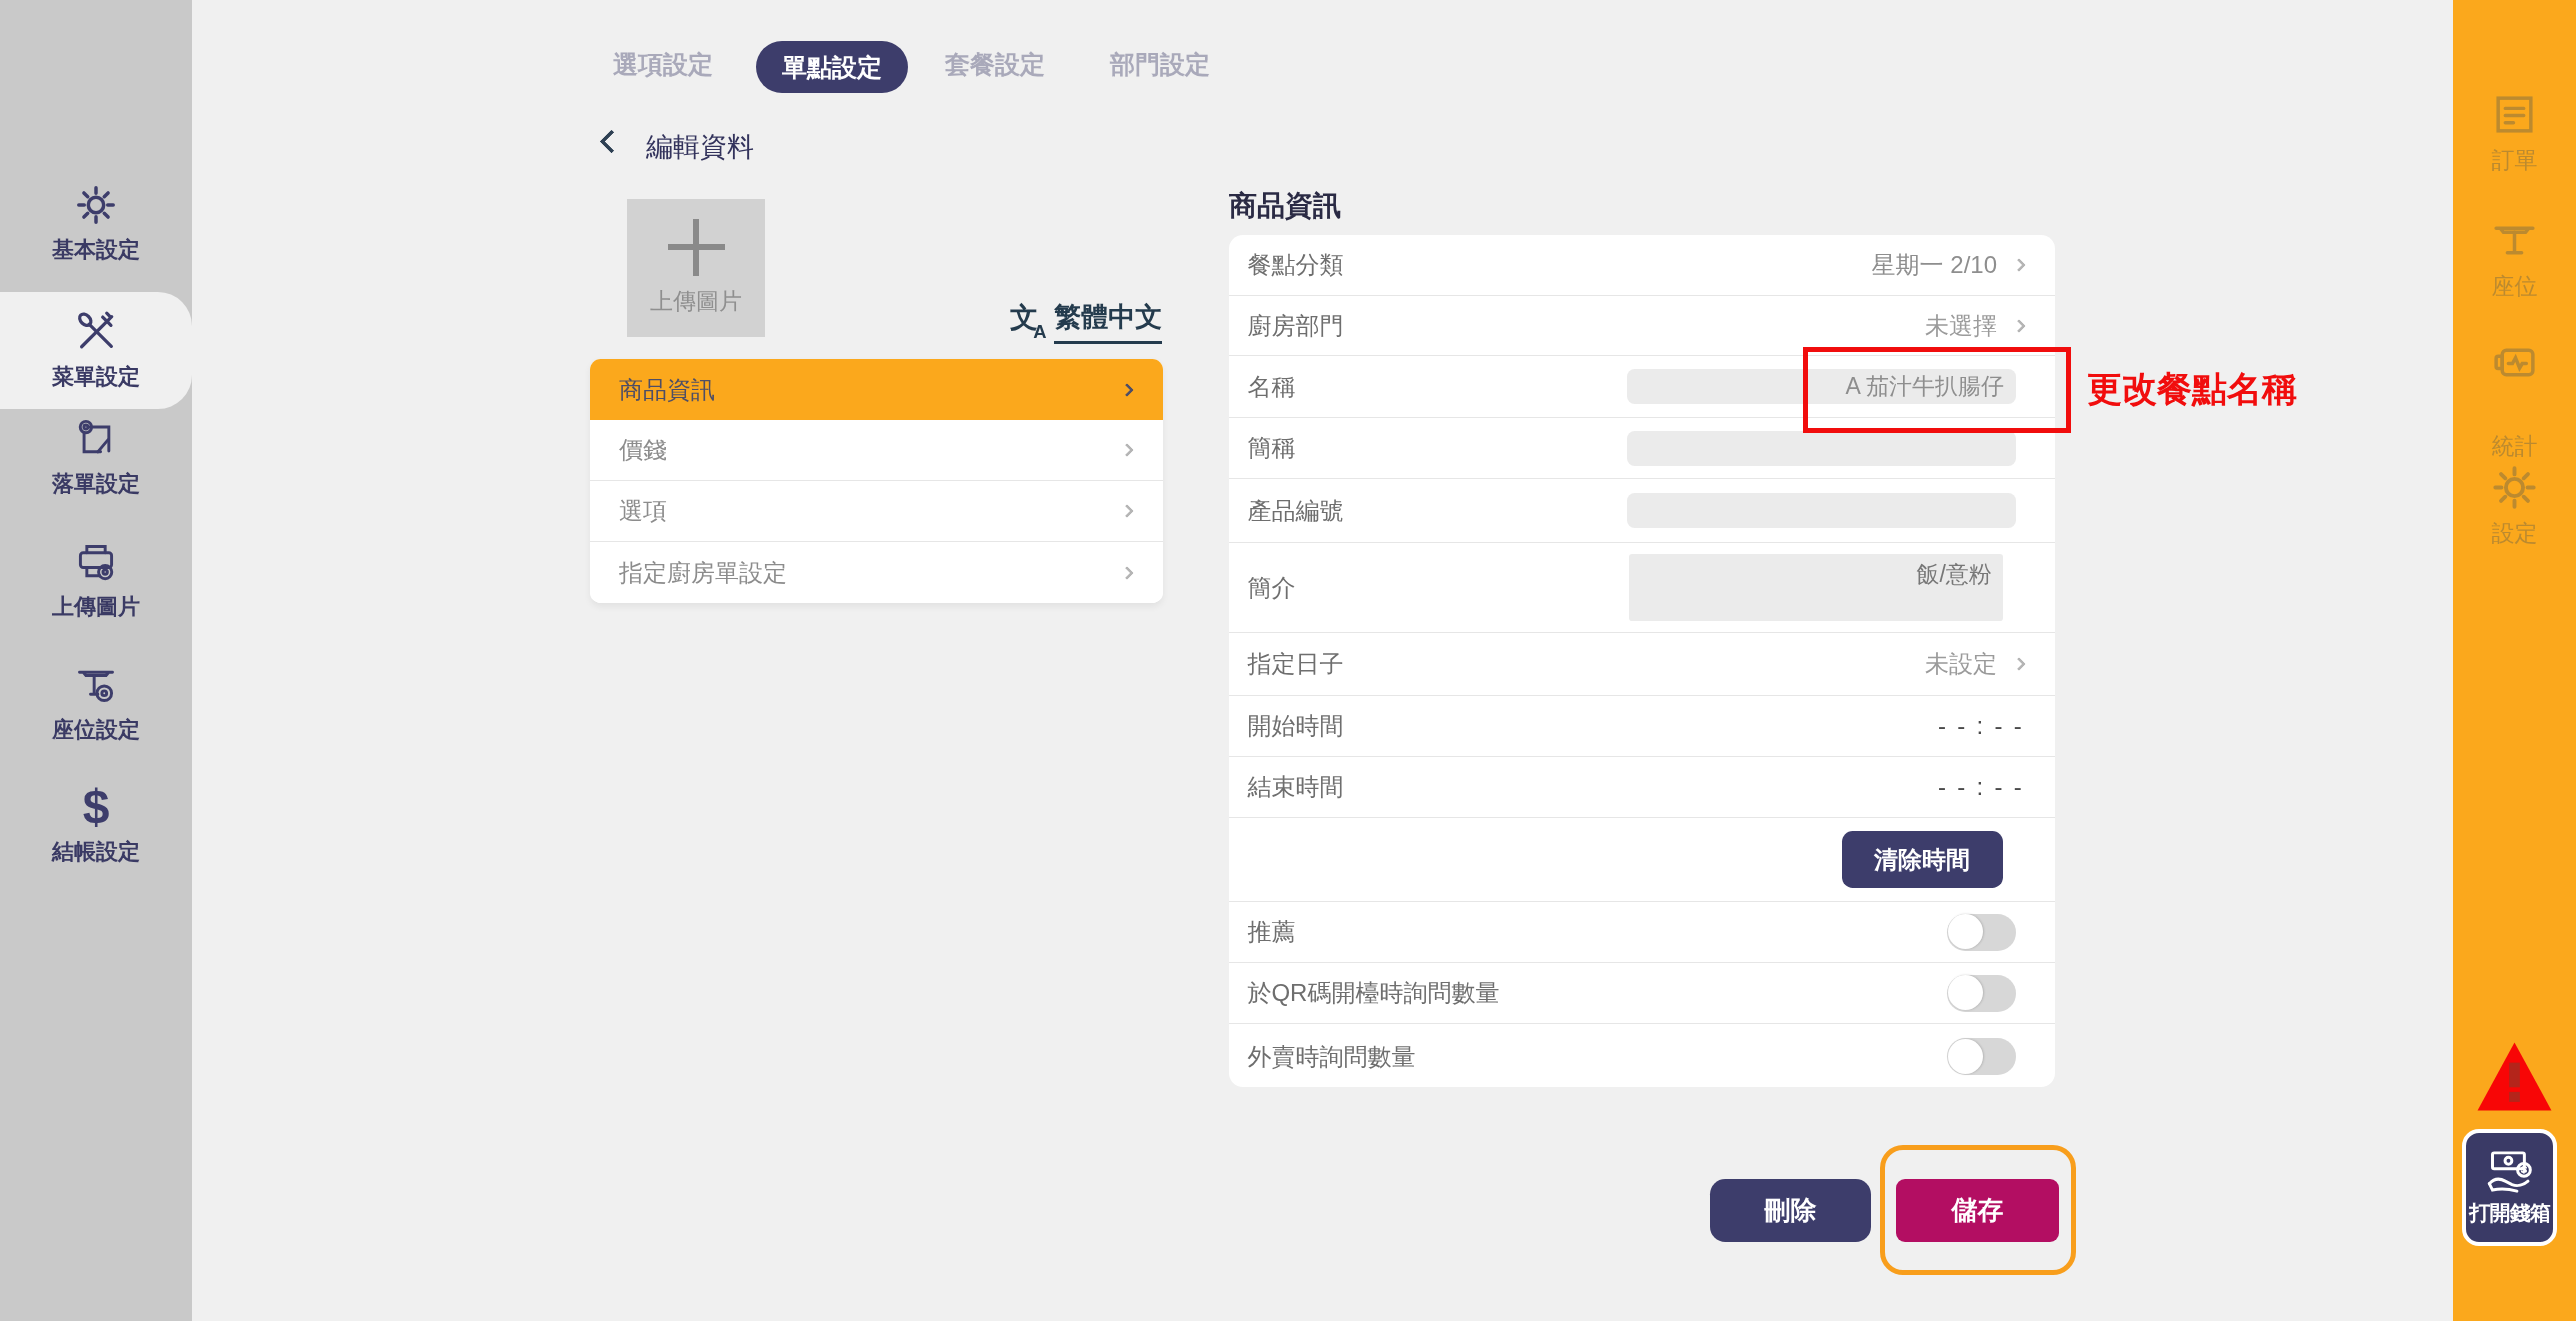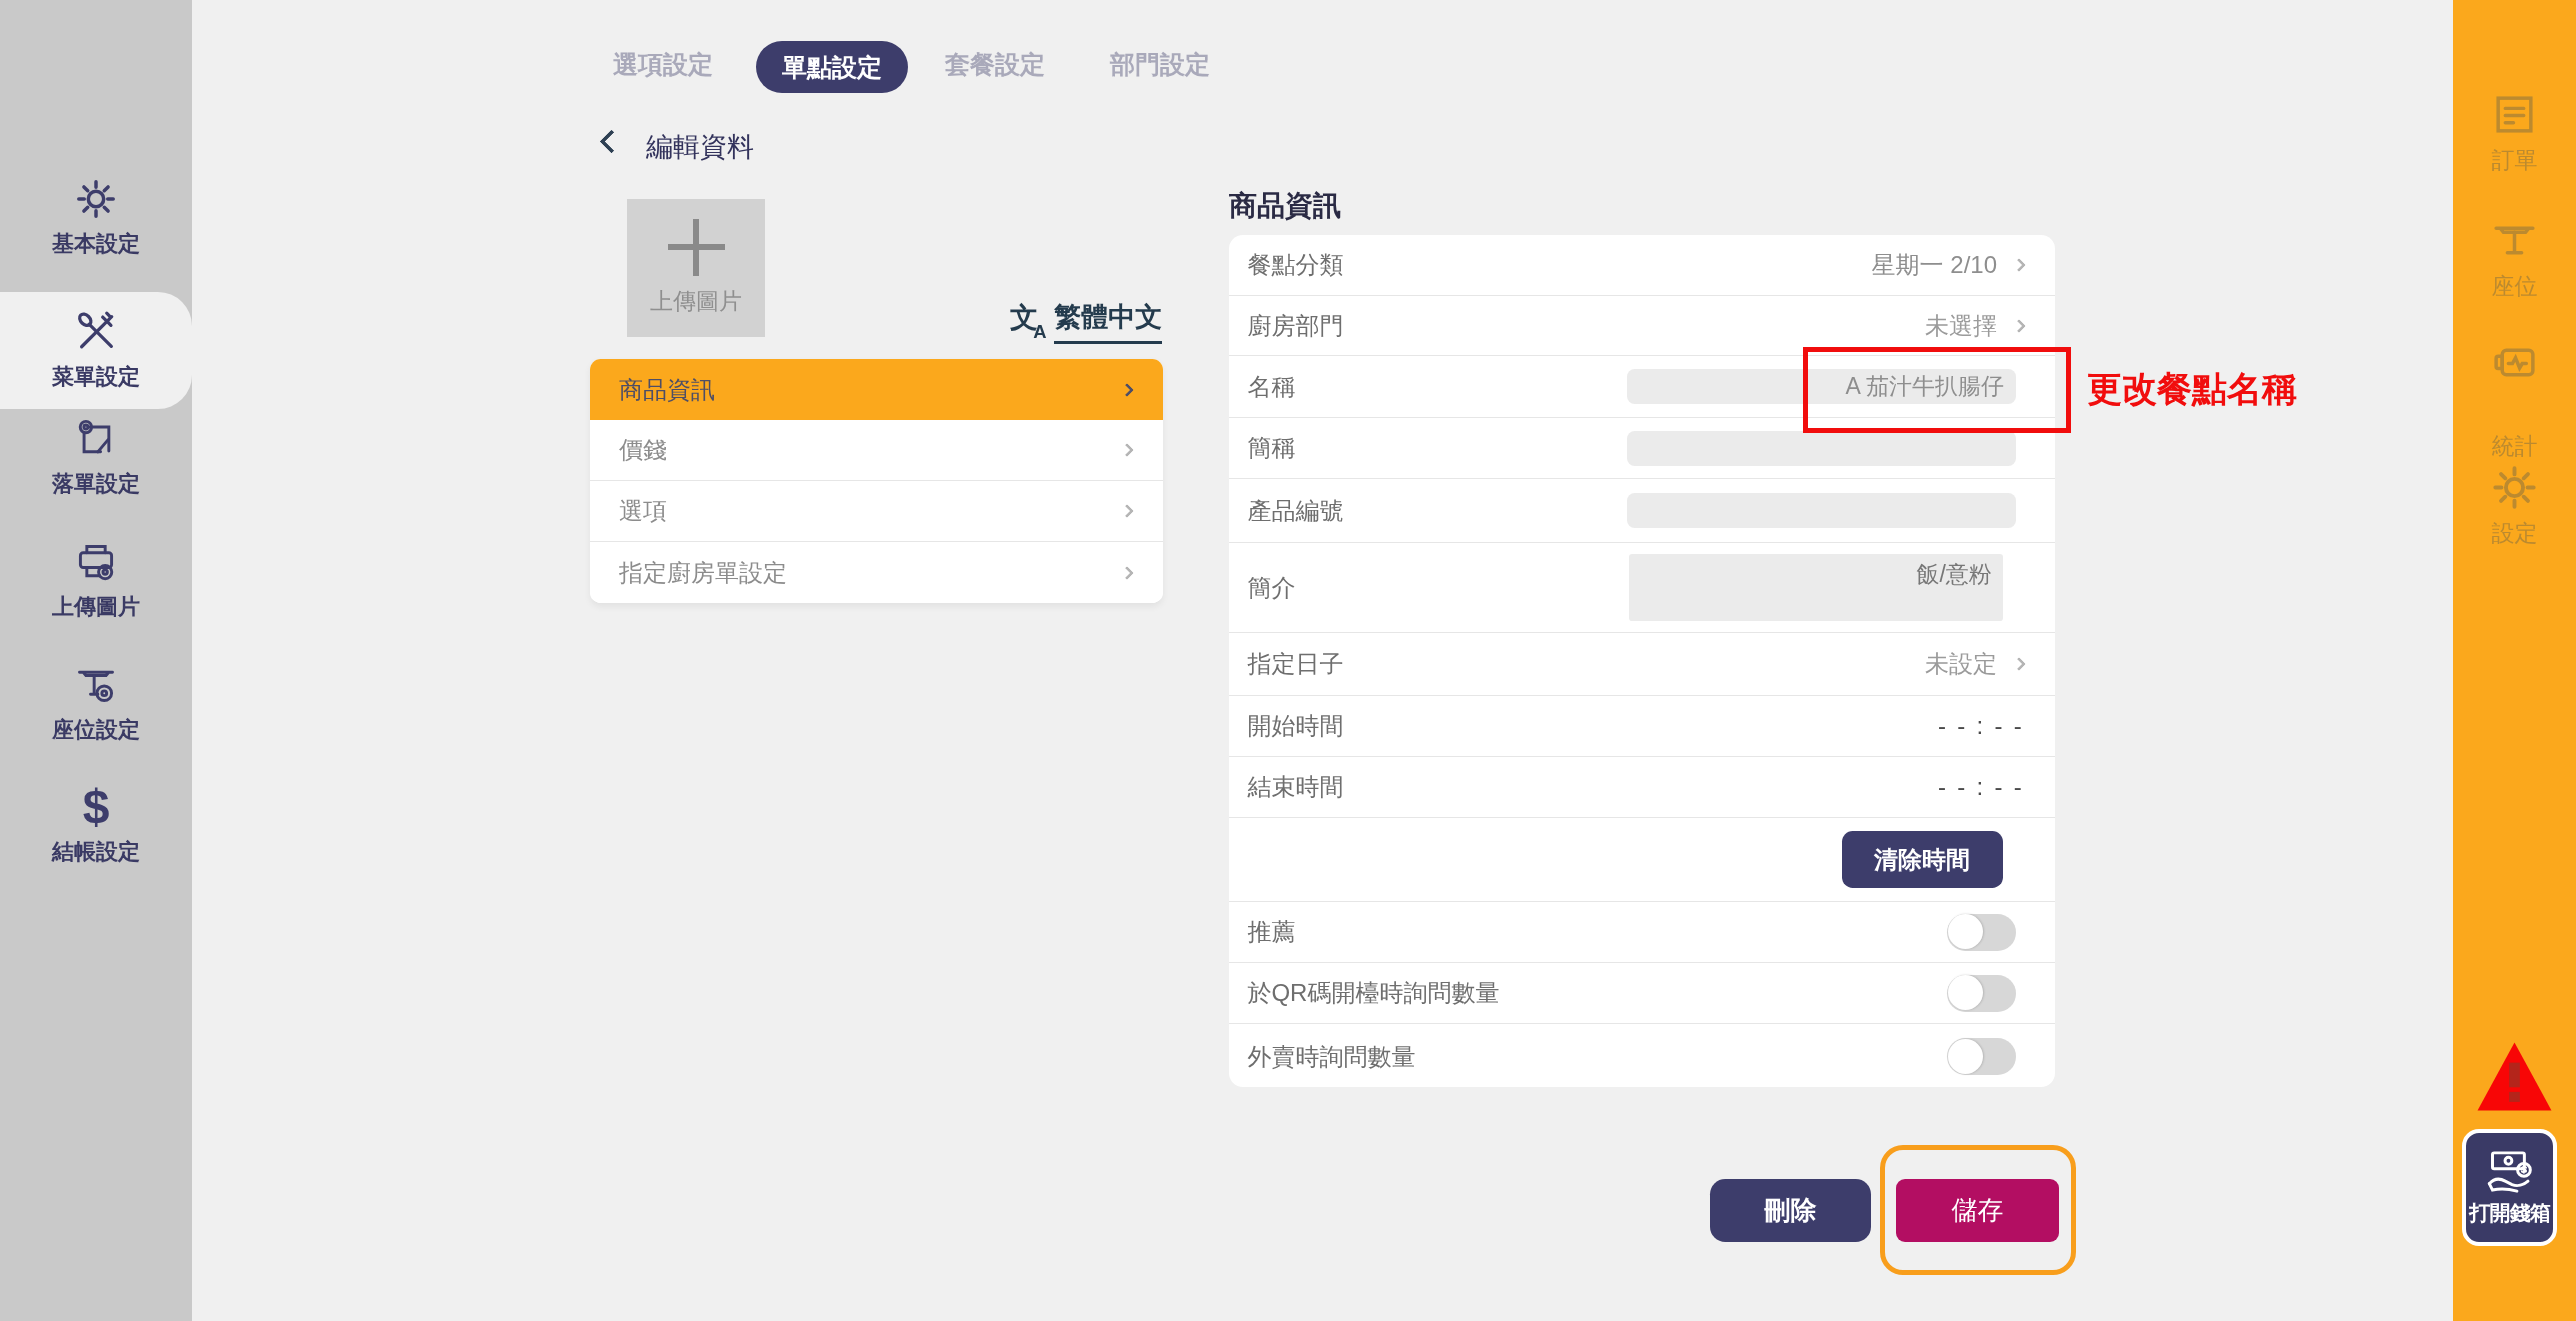--- a/index.html
+++ b/index.html
@@ -67,28 +67,28 @@
   .toggle { width:69px; height:37px; background:#D7D7D7; border-radius:18.4px; position:relative; margin-right:7.7px; }
   .toggle .knob { position:absolute; left:0.8px; top:0.8px; width:35px; height:35px; background:#FFFFFF; border-radius:50%; box-shadow:0.8px 0 2.3px rgba(0,0,0,0.18); }
 
   
   .red-box { position:absolute; left:1803px; top:347px; width:268px; height:86px; border:5.4px solid #F10D0D; }
   .red-note { position:absolute; left:2087px; top:366px; font-size:35px; font-weight:bold; color:#F10D0D; }
 
   
   .delete-btn { position:absolute; left:1710px; top:1179px; width:161px; height:63px; background:#3D3D6B; color:#fff; font-size:26px; font-weight:bold; border:none; border-radius:15.3px; display:flex; align-items:center; justify-content:center; }
   .save-outline { position:absolute; left:1880px; top:1145px; width:196px; height:130px; border:5.4px solid #F89E1C; border-radius:23px; }
-  .save-btn { position:absolute; left:1896px; top:1179px; width:163px; height:63px; background:#B30E62; color:#fff; font-size:26px; font-weight:normal; border:none; border-radius:9px; display:flex; align-items:center; justify-content:center; }
+  .save-btn { position:absolute; left:1896px; top:1179px; width:163px; height:63px; background:#B30E62; color:#fff; font-size:26px; font-weight:bold; border:none; border-radius:9px; display:flex; align-items:center; justify-content:center; }
 </style>
 </head>
 <body>
 
 <div class="left-sidebar">
 
-  <div class="lnav" style="top:172px; height:92px;">
+  <div class="lnav" style="top:178px; height:92px;">
     <svg width="44" height="44" viewBox="0 0 24 24" fill="none" stroke="#3D3D6B" stroke-width="1.9" stroke-linecap="round">
       <circle cx="12" cy="12" r="4.2"></circle>
       <path d="M12 2.6v3 M12 18.4v3 M2.6 12h3 M18.4 12h3 M5.4 5.4l2.1 2.1 M16.5 16.5l2.1 2.1 M18.6 5.4l-2.1 2.1 M7.5 16.5l-2.1 2.1"></path>
     </svg>
     <div class="lbl">基本設定</div>
   </div>
 
   <div class="lnav active" style="top:292px; height:117px;">
     <svg width="46" height="46" viewBox="0 0 24 24" fill="none" stroke="#3D3D6B" stroke-width="1.7" stroke-linecap="round">
       <ellipse cx="6.4" cy="5.6" rx="2.4" ry="3.4" transform="rotate(-45 6.4 5.6)"></ellipse>

